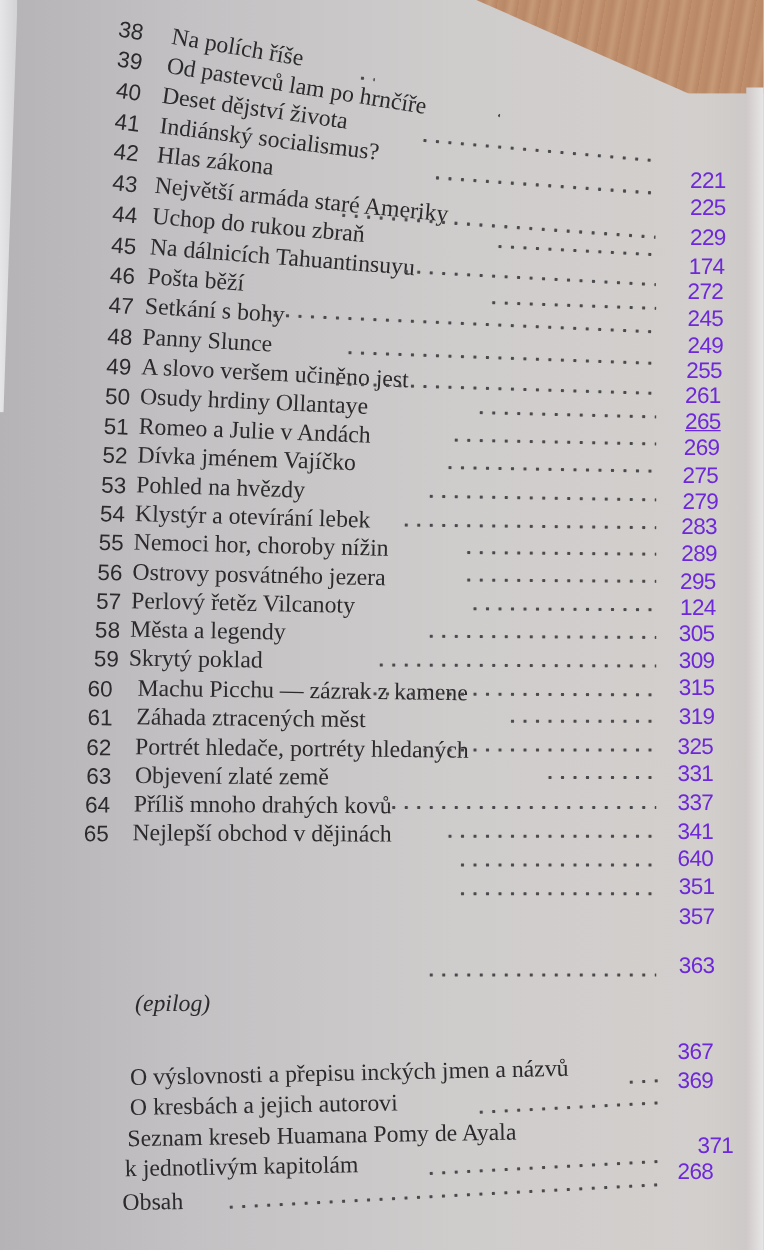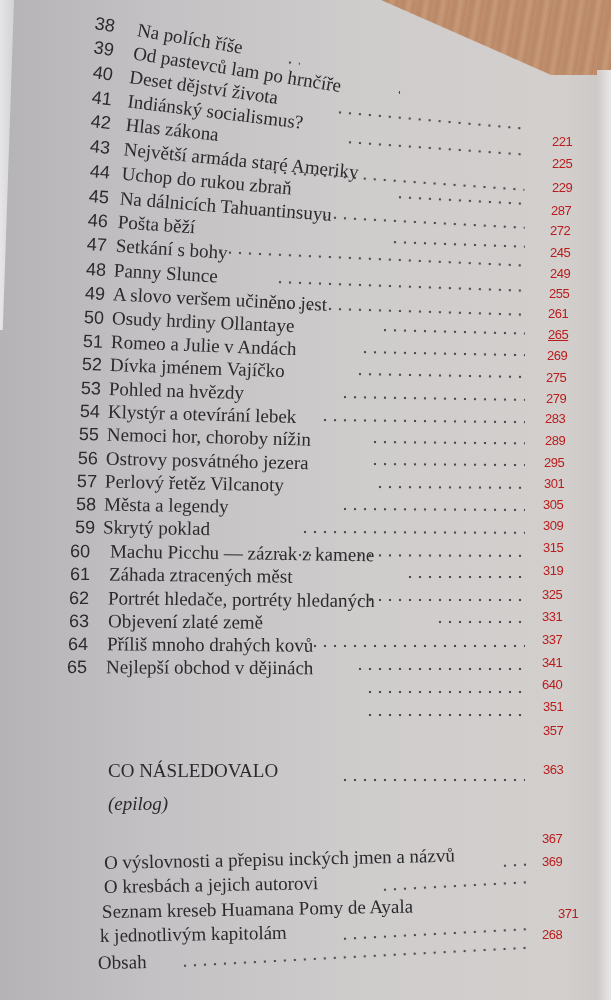--- a/index.html
+++ b/index.html
@@ -28,22 +28,22 @@
       background: linear-gradient(90deg, #cfc9c8, #e8e6e7);
     }
     .toc { position: absolute; left: 0; top: 0; width: 611px; height: 1000px; }
     .row {
       position: absolute; height: 22px; font-size: 19px; line-height: 22px;
       white-space: nowrap;
     }
     .num { position: absolute; left: 0; width: 30px; text-align: left; font-family: "Liberation Sans", "DejaVu Sans", sans-serif; font-size: 18px; }
     .title { position: absolute; left: 44px; }
     .page-no {
-      position: absolute; font-size: 13px; font-family: "Liberation Sans", sans-serif;
-      color: #b91c1c; letter-spacing: -0.5px;
+      position: absolute; font-size: 18px; font-family: "Liberation Sans", sans-serif;
+      color: #6d28d9; letter-spacing: -0.5px;
     }
     .dots {
       position: absolute; height: 4px; top: 15px;
       background-image: radial-gradient(circle, #4a494b 1.2px, transparent 1.6px);
       background-size: 10px 4px; background-repeat: repeat-x;
     }
     .tail-row { position: absolute; font-size: 19px; line-height: 22px; white-space: nowrap; }
     .italic { font-style: italic; }
   </style>
 </head>
@@ -75,21 +75,21 @@
     <span class="page-no" style="left: 552px; top: 156px;">225</span>
     <div class="row" style="left: 91px; top: 110px; width: 437px; transform-origin: 0px 50%; transform: rotate(6.2deg);">
       <span class="num">42</span>
       <span class="title" style="left: 35px;">Hlas zákona</span>
     </div>
     <span class="page-no" style="left: 552px; top: 180px;">229</span>
     <div class="row" style="left: 90px; top: 135px; width: 438px; transform-origin: 0px 50%; transform: rotate(5.6deg);">
       <span class="num">43</span>
       <span class="title" style="left: 34px;">Největší armáda staré Ameriky</span>
     </div>
-    <span class="page-no" style="left: 551px; top: 203px;">287</span>
+    <span class="page-no" style="left: 551px; top: 203px;">174</span>
     <div class="row" style="left: 90px; top: 160px; width: 438px; transform-origin: 0px 50%; transform: rotate(5deg);">
       <span class="num">44</span>
       <span class="title" style="left: 32px;">Uchop do rukou zbraň</span>
     </div>
     <span class="page-no" style="left: 550px; top: 223px;">272</span>
     <div class="row" style="left: 89px; top: 185px; width: 439px; transform-origin: 0px 50%; transform: rotate(4.5deg);">
       <span class="num">45</span>
       <span class="title" style="left: 31px;">Na dálnicích Tahuantinsuyu</span>
     </div>
     <span class="page-no" style="left: 550px; top: 245px;">245</span>
@@ -140,21 +140,21 @@
     <span class="page-no" style="left: 545px; top: 433px;">289</span>
     <div class="row" style="left: 79px; top: 423px; width: 447px; transform-origin: 0px 50%; transform: rotate(1.4deg);">
       <span class="num">55</span>
       <span class="title" style="left: 28px;">Nemoci hor, choroby nížin</span>
     </div>
     <span class="page-no" style="left: 544px; top: 455px;">295</span>
     <div class="row" style="left: 78px; top: 447px; width: 448px; transform-origin: 0px 50%; transform: rotate(1.3deg);">
       <span class="num">56</span>
       <span class="title" style="left: 28px;">Ostrovy posvátného jezera</span>
     </div>
-    <span class="page-no" style="left: 544px; top: 476px;">301</span>
+    <span class="page-no" style="left: 544px; top: 476px;">124</span>
     <div class="row" style="left: 77px; top: 470px; width: 449px; transform-origin: 0px 50%; transform: rotate(1.2deg);">
       <span class="num">57</span>
       <span class="title" style="left: 28px;">Perlový řetěz Vilcanoty</span>
     </div>
     <span class="page-no" style="left: 543px; top: 497px;">305</span>
     <div class="row" style="left: 76px; top: 493px; width: 450px; transform-origin: 0px 50%; transform: rotate(1deg);">
       <span class="num">58</span>
       <span class="title" style="left: 28px;">Města a legendy</span>
     </div>
     <span class="page-no" style="left: 543px; top: 518px;">309</span>
@@ -217,21 +217,20 @@
     <div class="dots" style="left: 340px; top: 507px; width: 185px; transform-origin: 0px 50%; transform: rotate(0.3deg);"></div>
     <div class="dots" style="left: 300px; top: 530px; width: 225px; transform-origin: 0px 50%; transform: rotate(0.2deg);"></div>
     <div class="dots" style="left: 275px; top: 553px; width: 250px; transform-origin: 0px 50%; transform: rotate(0.2deg);"></div>
     <div class="dots" style="left: 405px; top: 575px; width: 120px; transform-origin: 0px 50%; transform: rotate(0deg);"></div>
     <div class="dots" style="left: 335px; top: 598px; width: 190px; transform-origin: 0px 50%; transform: rotate(0deg);"></div>
     <div class="dots" style="left: 435px; top: 620px; width: 90px; transform-origin: 0px 50%; transform: rotate(0deg);"></div>
     <div class="dots" style="left: 310px; top: 644px; width: 215px; transform-origin: 0px 50%; transform: rotate(0deg);"></div>
     <div class="dots" style="left: 355px; top: 667px; width: 170px; transform-origin: 0px 50%; transform: rotate(0deg);"></div>
     <div class="dots" style="left: 365px; top: 690px; width: 160px; transform-origin: 0px 50%; transform: rotate(0deg);"></div>
     <div class="dots" style="left: 365px; top: 713px; width: 160px; transform-origin: 0px 50%; transform: rotate(0deg);"></div>
-    <div class="tail-row" style="left: 108px; top: 760px;">CO NÁSLEDOVALO</div>
     <div class="dots" style="left: 340px; top: 778px; width: 185px;"></div>
     <div class="page-no" style="left: 543px; top: 762px;">363</div>
     <div class="tail-row italic" style="left: 108px; top: 793px;">(epilog)</div>
     <div class="tail-row" style="left: 104px; top: 852px; transform-origin: 0px 50%; transform: rotate(-1.2deg);">O výslovnosti a přepisu inckých jmen a názvů</div>
     <div class="dots" style="left: 500px; top: 864px; width: 27px; transform-origin: 0px 50%; transform: rotate(-3deg);"></div>
     <div class="page-no" style="left: 542px; top: 831px;">367</div>
     <div class="tail-row" style="left: 104px; top: 876px; transform-origin: 0px 50%; transform: rotate(-1deg);">O kresbách a jejich autorovi</div>
     <div class="dots" style="left: 380px; top: 888px; width: 147px; transform-origin: 0px 50%; transform: rotate(-3deg);"></div>
     <div class="page-no" style="left: 542px; top: 854px;">369</div>
     <div class="tail-row" style="left: 102px; top: 901px; transform-origin: 0px 50%; transform: rotate(-1deg);">Seznam kreseb Huamana Pomy de Ayala</div>

